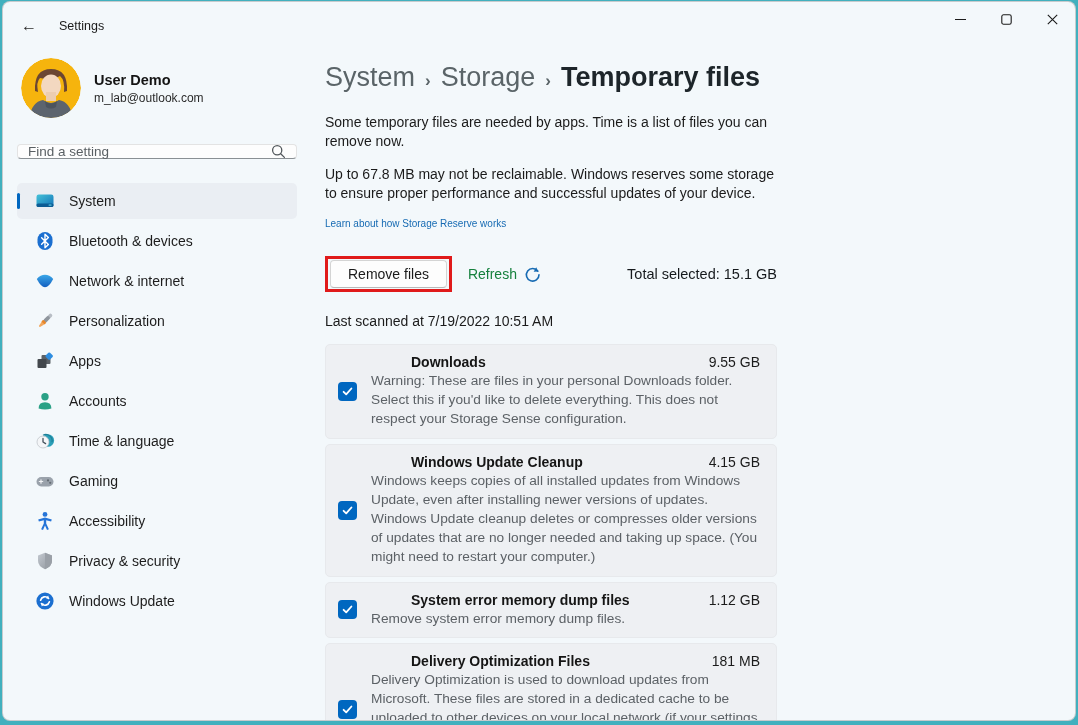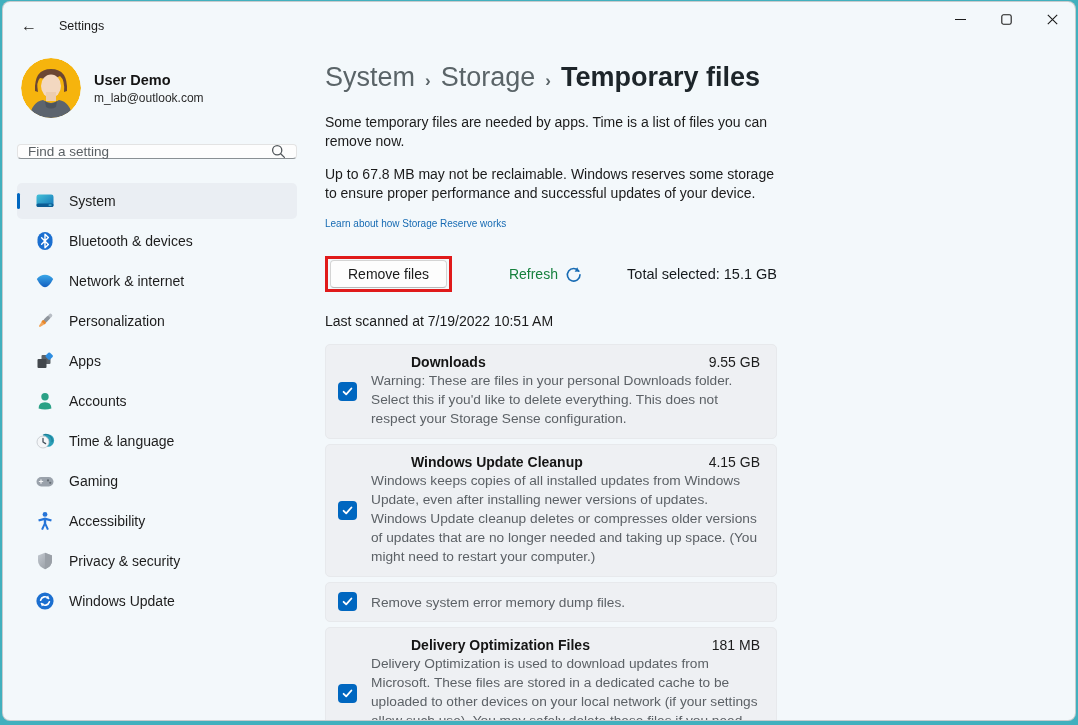--- a/index.html
+++ b/index.html
@@ -50,21 +50,21 @@
   .nav-label { font-size:14px; color:#1d1d1d; }
   
   .main { position:absolute; left:322px; top:48px; width:452px; bottom:0; }
   .breadcrumb { margin-top:12px; display:flex; align-items:baseline; font-size:27px; }
   .crumb { color:#5a6468; font-weight:500; cursor:pointer; }
   .crumb-sep { color:#5a6468; font-size:17px; margin:0 10px; font-weight:bold; }
   .crumb.current { color:#1d252a; font-weight:bold; cursor:default; }
   .para { margin-top:20px; font-size:14px; line-height:1.38; color:#1b1b1b; }
   .para + .para { margin-top:13px; }
   .link { display:inline-block; margin-top:15px; font-size:10px; color:#176bb3; text-decoration:none; cursor:pointer; }
-  .action-row { margin-top:25px; display:flex; align-items:center;gap:41px; }
+  .action-row { margin-top:25px; display:flex; align-items:center; }
   .remove-wrap { border:3px solid #e01a1a; padding:1px 2px; }
   .btn-standard {
     background:#fdfdfd; border:1px solid #d4d4d4; border-bottom-color:#b9b9b9;
     border-radius:4px; font-size:14px; color:#1a1a1a; padding:5px 17px;
     font-family:"Liberation Sans",sans-serif; cursor:pointer;
   }
   .refresh { display:flex; align-items:center; gap:7px; margin-left:16px; font-size:14px; color:#15803d; cursor:pointer; }
   .total { margin-left:auto; font-size:14.5px; color:#15191c; }
   .last-scanned { margin-top:21px; font-size:14px; color:#1b1b1b; }
   
@@ -365,20 +365,24 @@
         </div>
       </div>
 
       <div class="card">
         <div class="checkbox">
           <svg width="13" height="13" viewBox="0 0 13 13">
               <path d="M2.6 6.8 l2.6 2.6 5.2 -5.9" fill="none" stroke="#fff" stroke-width="1.8" stroke-linecap="round" stroke-linejoin="round"></path>
             </svg>
         </div>
         <div class="card-content">
+          <div class="card-head">
+            <span class="card-title">System error memory dump files</span>
+            <span class="card-size">1.12 GB</span>
+          </div>
           <div class="card-desc">Remove system error memory dump files.</div>
         </div>
       </div>
 
       <div class="card">
         <div class="checkbox">
           <svg width="13" height="13" viewBox="0 0 13 13">
               <path d="M2.6 6.8 l2.6 2.6 5.2 -5.9" fill="none" stroke="#fff" stroke-width="1.8" stroke-linecap="round" stroke-linejoin="round"></path>
             </svg>
         </div>

